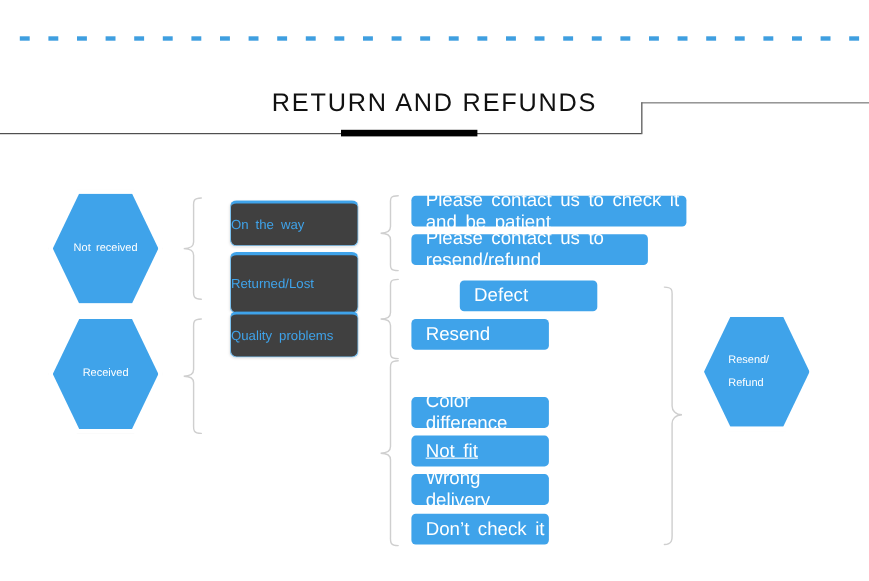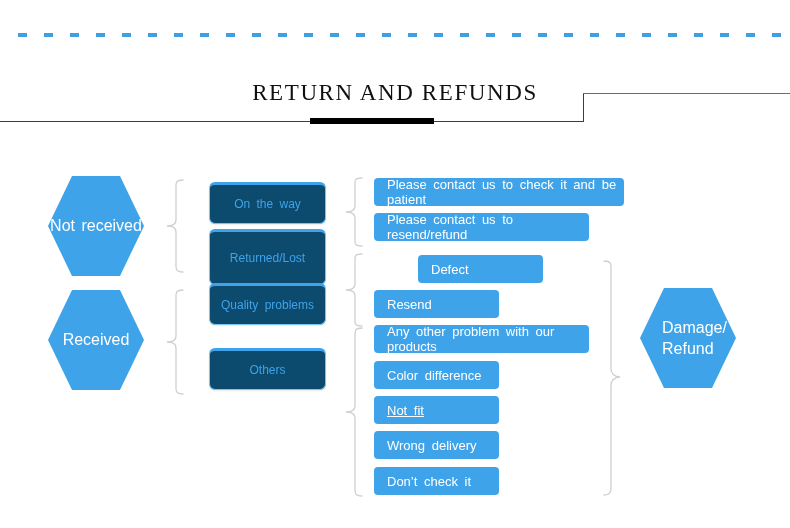--- a/index.html
+++ b/index.html
@@ -42,21 +42,21 @@
   }
   #page-title {
     position: absolute;
     left: 0;
     top: 0;
     width: 790px;
     text-align: center;
     font-size: 23px;
     letter-spacing: 1.6px;
     color: #111111;
-    font-family: Liberation Serif, serif;
+    font-family: Liberation Sans, sans-serif;
     font-weight: 400;
   }
   #rule-left {
     position: absolute;
     left: 0;
     top: 41px;
     width: 583px;
     height: 1px;
     background: #3d3d3d;
   }
@@ -110,43 +110,43 @@
     background: #3fa3ea;
     -webkit-clip-path: polygon(25% 0%, 75% 0%, 100% 50%, 75% 100%, 25% 100%, 0% 50%);
     clip-path: polygon(25% 0%, 75% 0%, 100% 50%, 75% 100%, 25% 100%, 0% 50%);
     display: flex;
     align-items: center;
     justify-content: center;
     box-sizing: border-box;
   }
   .hex-label {
     color: #ffffff;
-    font-size: 16px;
+    font-size: 10px;
     text-align: center;
     line-height: 18px;
     word-spacing: 2px;
     white-space: pre-line;
   }
 
   #hex-not-received { left: 44px; top: 172px; width: 104px; height: 108px; }
   #hex-received     { left: 44px; top: 286px; width: 104px; height: 108px; }
   #hex-resend       { left: 636px; top: 284px; width: 104px; height: 108px; }
   #hex-resend .hex-inner { justify-content: flex-start; }
   #hex-resend .hex-label { text-align: left; padding-left: 22px; line-height: 21px; }
 
   
   .card-outline {
     position: absolute;
-    background: #0c4a6e;
+    background: #404040;
     border: 1px solid #7fc2ef;
     border-top: 3px solid #3fa3ea;
     border-radius: 6px;
     display: flex;
     align-items: center;
-    justify-content: center;
+    justify-content: flex-start;
     box-sizing: border-box;
     color: #3fa3ea;
     font-size: 12px;
     word-spacing: 3px;
     box-shadow: 0 1px 2px rgba(0,0,0,0.08);
   }
   #card-on-the-way      { left: 209px; top: 182px; width: 117px; height: 42px; }
   #card-returned-lost   { left: 209px; top: 229px; width: 117px; height: 56px; }
   #card-quality-problems{ left: 209px; top: 283px; width: 117px; height: 42px; }
   #card-others          { left: 209px; top: 348px; width: 117px; height: 42px; }
@@ -154,21 +154,21 @@
   
   .card-filled {
     position: absolute;
     background: #3fa3ea;
     border-radius: 4px;
     display: flex;
     align-items: center;
     box-sizing: border-box;
     padding-left: 13px;
     color: #ffffff;
-    font-size: 13px;
+    font-size: 17px;
     word-spacing: 3px;
     height: 28px;
   }
   #card-contact-check   { left: 374px; top: 178px; width: 250px; }
   #card-contact-resend  { left: 374px; top: 213px; width: 215px; }
   #card-defect          { left: 374px; top: 255px; width: 125px; margin-left: 44px; }
   #card-damage          { left: 374px; top: 290px; width: 125px; }
   #card-any-other       { left: 374px; top: 325px; width: 215px; }
   #card-color-diff      { left: 374px; top: 361px; width: 125px; }
   #card-not-fit         { left: 374px; top: 396px; width: 125px; text-decoration: underline; }
@@ -277,52 +277,46 @@
 
   <div class="card-outline" id="card-on-the-way">
     <span>On  the  way</span>
   </div>
   <div class="card-outline" id="card-returned-lost">
     <span>Returned/Lost</span>
   </div>
   <div class="card-outline" id="card-quality-problems">
     <span>Quality  problems</span>
   </div>
-  <div class="card-outline" id="card-others">
-    <span>Others</span>
-  </div>
 
   <div class="card-filled" id="card-contact-check">
     <span>Please  contact  us  to  check  it  and  be  patient</span>
   </div>
   <div class="card-filled" id="card-contact-resend">
     <span>Please  contact  us  to  resend/refund</span>
   </div>
   <div class="card-filled" id="card-defect">
     <span>Defect</span>
   </div>
   <div class="card-filled" id="card-damage">
     <span>Resend</span>
   </div>
-  <div class="card-filled" id="card-any-other">
-    <span>Any  other  problem  with  our  products</span>
-  </div>
   <div class="card-filled" id="card-color-diff">
     <span>Color  difference</span>
   </div>
   <div class="card-filled" id="card-not-fit">
     <span>Not  fit</span>
   </div>
   <div class="card-filled" id="card-wrong-delivery">
     <span>Wrong  delivery</span>
   </div>
   <div class="card-filled" id="card-dont-like">
     <span>Don’t  check  it</span>
   </div>
 
   <div class="hex" id="hex-resend">
     <div class="hex-inner">
-      <span class="hex-label">Damage/
+      <span class="hex-label">Resend/
 Refund</span>
     </div>
   </div>
 
 </div>
 
 </body></html>

